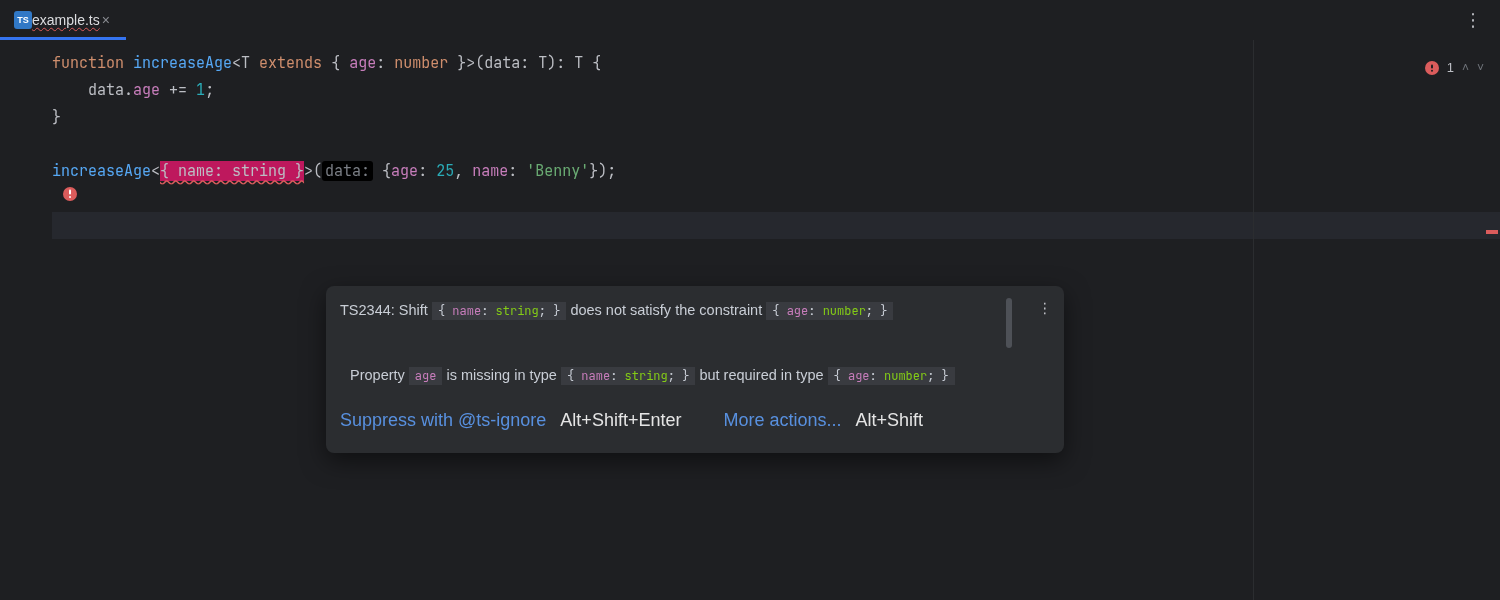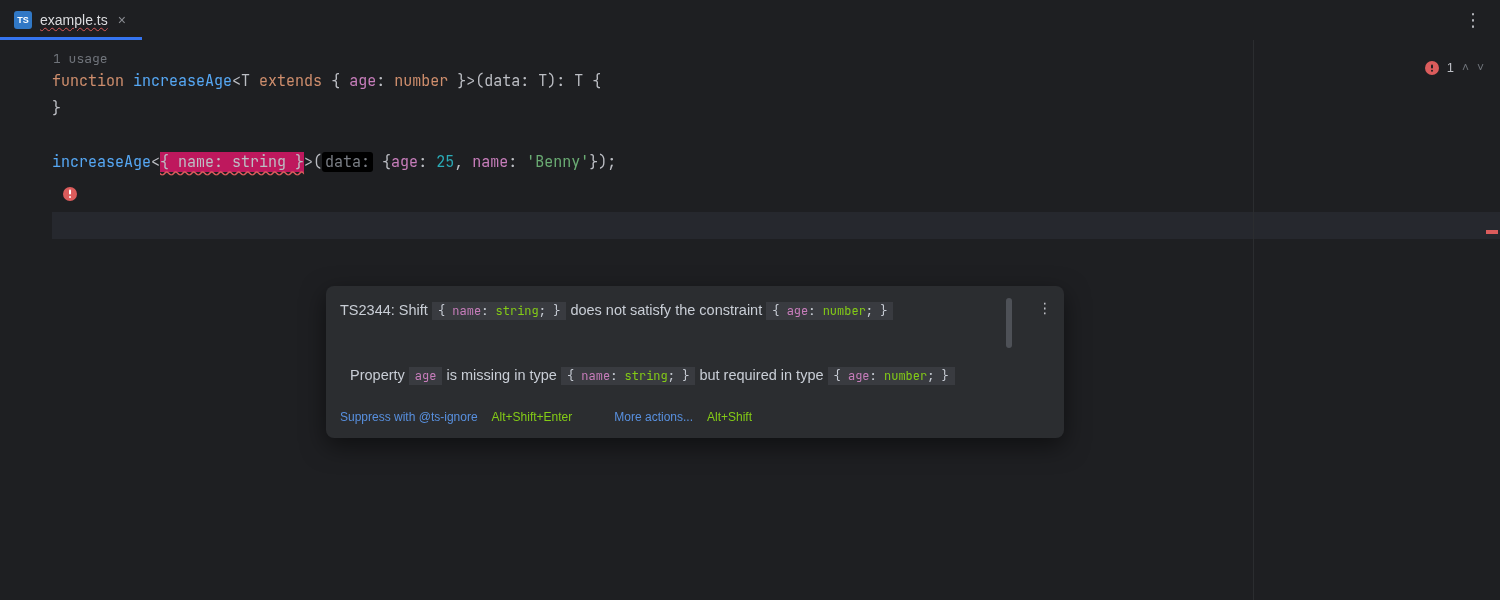--- a/index.html
+++ b/index.html
@@ -16,21 +16,20 @@
     display: flex;
     align-items: center;
     height: 40px;
     background: #1e1f22;
     border-bottom: 1px solid #1e1f22;
     position: relative;
   }
   .tab {
     display: flex;
     align-items: center;
-    gap: 8px;
     height: 100%;
     padding: 0 14px 0 14px;
     color: #dcdde0;
     font-family: -apple-system, "Segoe UI", sans-serif;
     font-size: 14px;
     position: relative;
     cursor: pointer;
   }
   .tab.active::after {
     content: "";
@@ -176,25 +175,25 @@
     padding: 1px 6px;
     border-radius: 0;
   }
   .inline-code .prop { color: #c77dbb; }
   .inline-code .kw2  { color: #84cc16; }
   .indent { padding-left: 10px; display: block; margin-top: 40px; }
   .tooltip-actions {
     display: flex;
     align-items: flex-start;
     gap: 14px;
-    padding: 10px 14px 14px;
-    font-size: 12px;
+    padding: 10px 14px 22px;
+    font-size: 18px;
   }
   .link { color: #5890df; cursor: pointer; }
-  .shortcut { color: #84cc16; }
+  .shortcut { color: #e5e5e5; }
 
   
   .error-count {
     position: absolute;
     top: 60px;
     right: 16px;
     display: flex;
     align-items: center;
     gap: 8px;
     color: #bcbec4;
@@ -228,24 +227,24 @@
   <div class="tabbar-actions">
     <span class="vdots">⋮</span>
   </div>
 </div>
 
 <div class="editor-wrap">
   <div class="gutter"></div>
   <div class="editor">
     <div class="hl-line"></div>
     <div class="code">
-      <div class="usage-hint">1 usage</div>
 
       <div class="line"><span class="kw">function</span> <span class="fn">increaseAge</span><span class="punc">&lt;</span><span class="type">T</span> <span class="kw">extends</span> <span class="punc">{ </span><span class="prop">age</span><span class="punc">: </span><span class="kw">number</span><span class="punc"> }&gt;(</span><span class="ident">data</span><span class="punc">: </span><span class="type">T</span><span class="punc">): </span><span class="type">T</span><span class="punc"> {</span></div>
 
+      <div class="line">    <span class="ident">data</span><span class="punc">.</span><span class="prop">age</span> <span class="punc">+=</span> <span class="num">1</span><span class="punc">;</span></div>
 
 
       <div class="line"><span class="punc">}</span></div>
 
       <div class="line"></div>
 
       <div class="line"><span class="fn">increaseAge</span><span class="punc">&lt;</span><span class="typearg-err">{ name: string }</span><span class="punc">&gt;(</span><span class="paramlabel hintbg">data:</span> <span class="punc">{</span><span class="prop">age</span><span class="punc">: </span><span class="num">25</span><span class="punc">, </span><span class="prop">name</span><span class="punc">: </span><span class="str">'Benny'</span><span class="punc">});</span></div>
     </div>
   </div>
   <div class="right-margin"></div>

